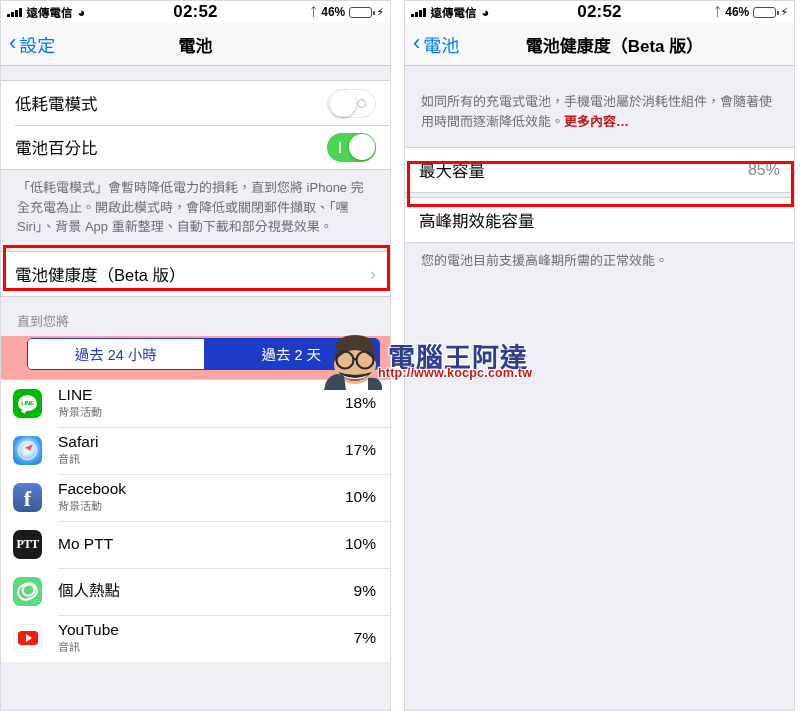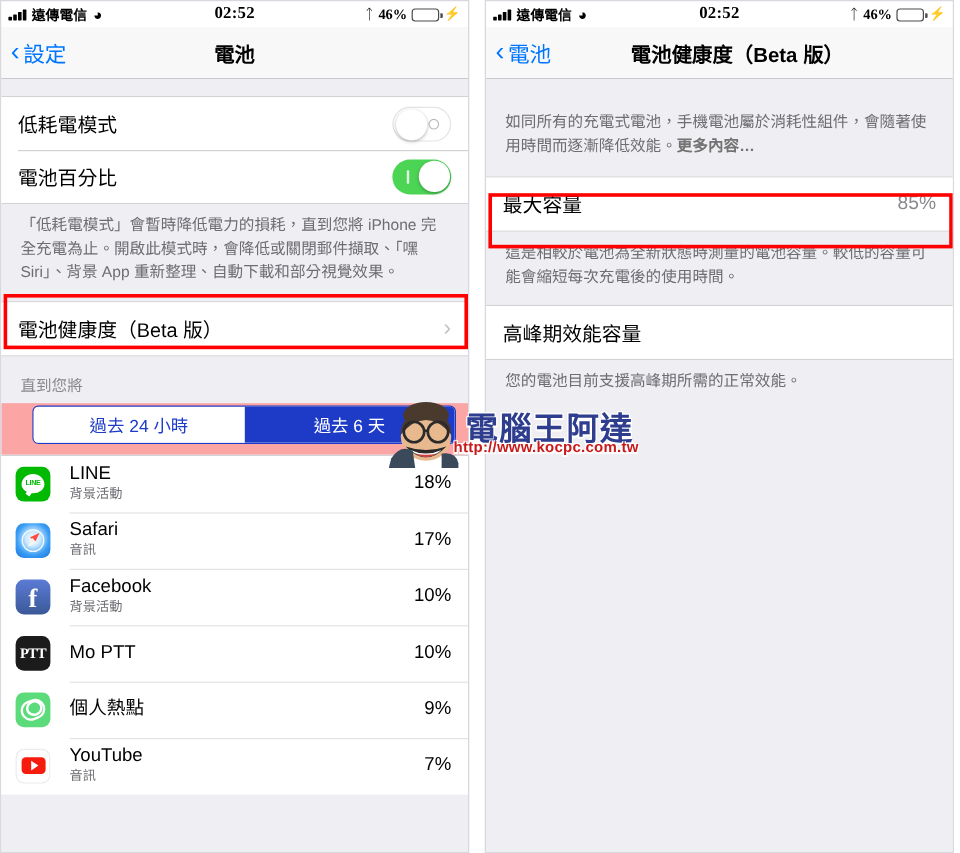--- a/index.html
+++ b/index.html
@@ -38,24 +38,23 @@
   .statusbar {
     position: relative;
     height: 22px;
     background: #ffffff;
     display: flex;
     align-items: center;
     font-size: 12px;
     color: #000;
     padding: 0 6px;
     box-sizing: border-box;
-    font-family: Liberation Serif, serif;
   }
   .sb-left  { display: flex; align-items: center; gap: 5px; flex: 1 1 0; }
-  .sb-mid   { flex: 0 0 auto; font-size: 14px; font-weight: 600; letter-spacing: .2px; }
+  .sb-mid   { flex: 0 0 auto; font-size: 17px; font-weight: 600; letter-spacing: .2px; }
   .sb-right { display: flex; align-items: center; justify-content: flex-end; gap: 4px; flex: 1 1 0; }
   .carrier  { font-size: 11.5px; font-weight: 600; }
   .sig-bars { display: flex; align-items: flex-end; gap: 1.5px; height: 9px; }
   .sig-bars i { display:block; width: 2.5px; background: #000; border-radius: .5px; }
   .sig-bars i:nth-child(1){height:3px}
   .sig-bars i:nth-child(2){height:5px}
   .sig-bars i:nth-child(3){height:7px}
   .sig-bars i:nth-child(4){height:9px}
   .wifi { font-size: 13px; line-height: 1; }
   .bt   { font-size: 12px; line-height: 1; }
@@ -180,21 +179,21 @@
     box-sizing:border-box;
   }
 
   
   .note {
     font-size: 13px;
     line-height: 1.5;
     color: #6d6d72;
     padding: 8px 16px 10px 16px;
   }
-  .note a { color: #737373; font-weight: 700; text-decoration: none; cursor: pointer; }
+  .note a { color: #b91c1c; font-weight: 700; text-decoration: none; cursor: pointer; }
 
   .section-head {
     font-size: 13px;
     color: #8a8a8e;
     padding: 14px 16px 6px 16px;
   }
 
   
   .redbox {
     position: absolute;
@@ -410,21 +409,21 @@
           <span class="row-label">電池健康度（Beta 版）</span>
           <span class="chev">›</span>
         </div>
       </div>
 
       <div class="section-head">直到您將</div>
 
       <div class="segwrap">
         <div class="segment">
           <div class="seg unsel">過去 24 小時</div>
-          <div class="seg sel">過去 6 天</div>
+          <div class="seg sel">過去 2 天</div>
         </div>
       </div>
 
       <div class="applist">
 
         <div class="approw">
           <span class="appicon ic-line">
             <span class="bub">
                 <span>LINE</span>
               </span>
@@ -535,21 +534,20 @@
         <span>如同所有的充電式電池，手機電池屬於消耗性組件，會隨著使用時間而逐漸降低效能。</span><a>更多內容…</a>
       </div>
 
       <div class="group" style="margin-top:6px;">
         <div class="row">
           <span class="row-label">最大容量</span>
           <span class="row-value">85%</span>
         </div>
       </div>
 
-      <div class="note">這是相較於電池為全新狀態時測量的電池容量。較低的容量可能會縮短每次充電後的使用時間。</div>
 
       <div class="group" style="margin-top:4px;">
         <div class="row">
           <span class="row-label">高峰期效能容量</span>
         </div>
       </div>
 
       <div class="note">您的電池目前支援高峰期所需的正常效能。</div>
 
     </div>

